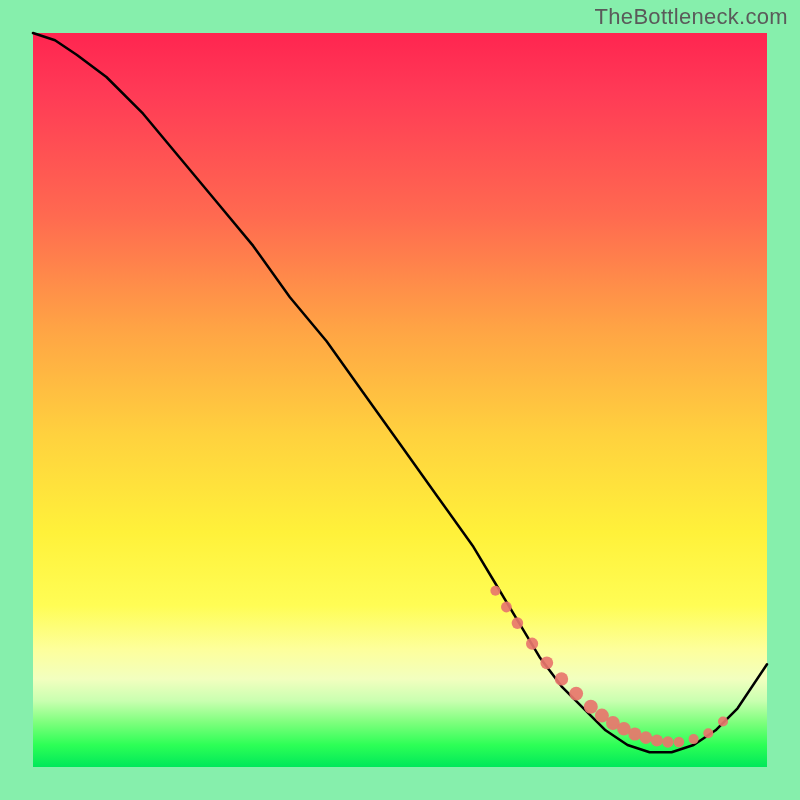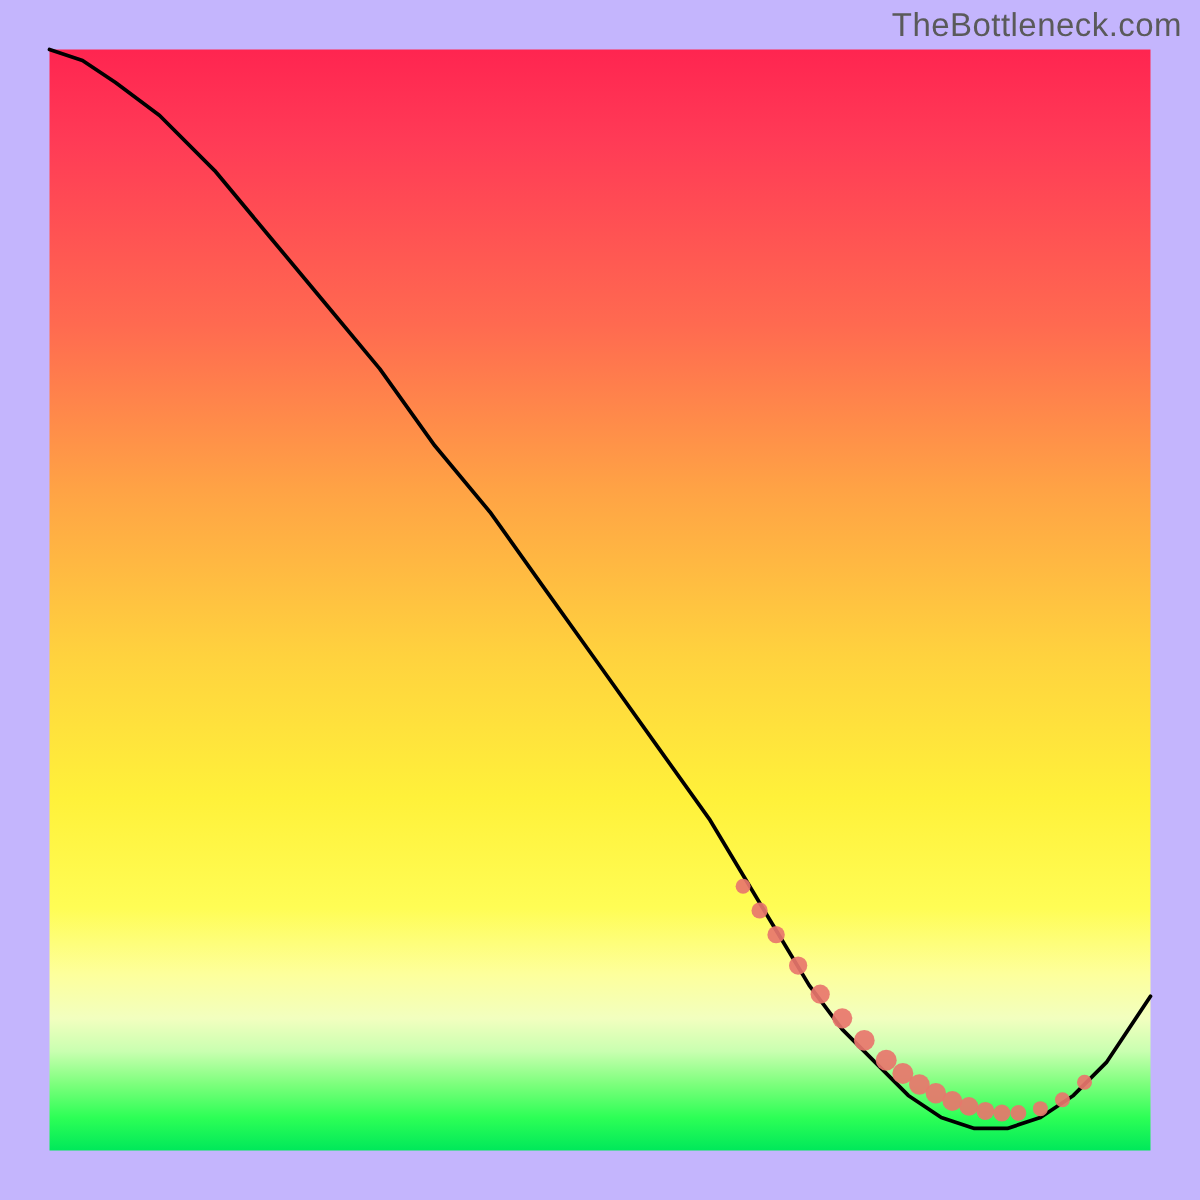--- a/index.html
+++ b/index.html
@@ -8,21 +8,21 @@
     width: 800px;
     height: 800px;
     background: #000;
     font-family: Arial, Helvetica, sans-serif;
     overflow: hidden;
   }
   .stage {
     position: relative;
     width: 800px;
     height: 800px;
-    background: #c4b5fd;
+    background: #86efac;
   }
   .watermark {
     position: absolute;
     top: 4px;
     right: 12px;
     font-size: 22px;
     font-weight: 500;
     color: #5a5a5a;
     letter-spacing: 0.3px;
     z-index: 10;

